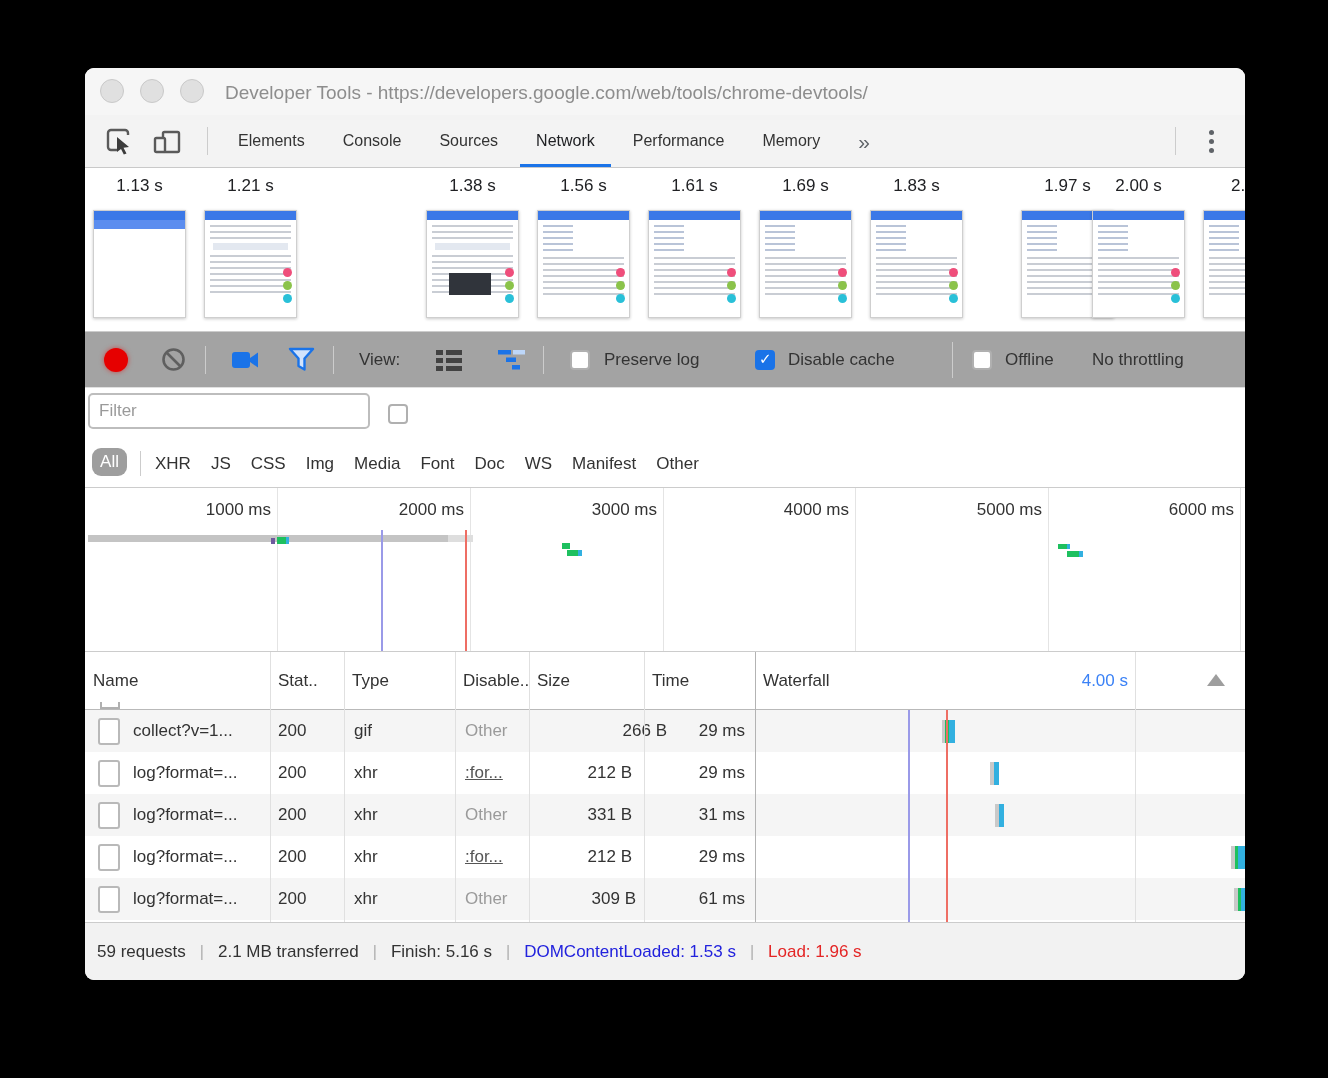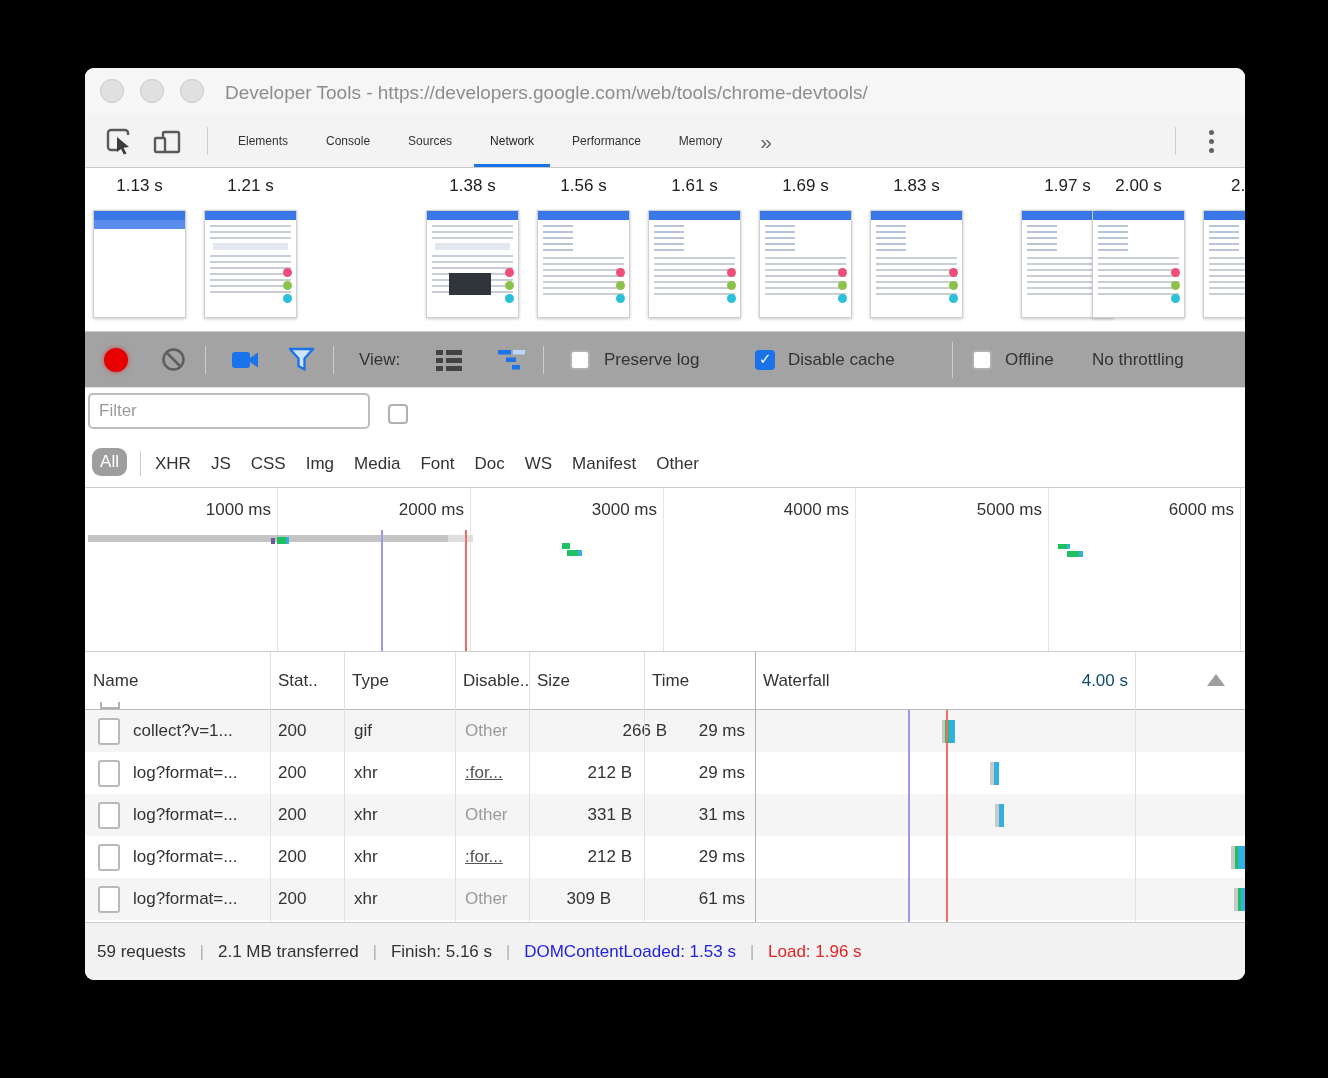--- a/index.html
+++ b/index.html
@@ -10,21 +10,21 @@
   
   .titlebar{position:absolute;left:0;top:0;width:100%;height:47px;background:#f6f6f6;}
   .tl-dot{position:absolute;top:11px;width:24px;height:24px;border-radius:50%;background:#e0e0e0;border:1px solid #c9c9c9;box-sizing:border-box;}
   .titlebar .title{position:absolute;left:140px;top:0;height:47px;line-height:49px;font-size:19px;color:#8d8d8d;white-space:nowrap;}
 
   
   .tabbar{position:absolute;left:0;top:47px;width:100%;height:53px;background:#f3f3f3;border-bottom:1px solid #c9c9c9;box-sizing:border-box;}
   .tbtn{position:absolute;top:10px;width:32px;height:32px;}
   .vsep{position:absolute;width:1px;background:#ccc;}
   .tabs{position:absolute;left:153px;top:0;height:52px;display:flex;gap:38px;align-items:center;}
-  .tab{position:relative;height:52px;display:flex;align-items:center;font-size:12px;color:#333;white-space:nowrap;cursor:default;}
+  .tab{position:relative;height:52px;display:flex;align-items:center;font-size:16px;color:#333;white-space:nowrap;cursor:default;}
   .tab.active{color:#202124;}
   .tab.active .underline{position:absolute;left:-16px;right:-16px;bottom:0;height:3px;background:#1a73e8;}
   .chevron{font-size:21px;color:#5f6368;padding-top:2px;}
   .kebab{position:absolute;right:25px;top:11px;width:18px;height:30px;display:flex;flex-direction:column;align-items:center;justify-content:center;gap:4px;}
   .kebab i{width:5px;height:5px;border-radius:50%;background:#5f6368;}
 
   
   .filmstrip{position:absolute;left:0;top:100px;width:100%;height:164px;background:#fff;border-bottom:1px solid #ccc;box-sizing:border-box;overflow:hidden;}
   .frame{position:absolute;top:0;width:93px;}
   .frame .ftime{height:34px;line-height:36px;text-align:center;font-size:17px;color:#202124;}
@@ -67,21 +67,21 @@
   .ov-tick{position:absolute;top:12px;width:130px;text-align:right;font-size:17px;color:#333;}
   .ov-loadedbar{position:absolute;top:47px;height:7px;background:#c4c4c4;}
   .ov-loadedtail{position:absolute;top:47px;height:7px;background:#dedede;}
   .ov-line{position:absolute;top:42px;bottom:0;width:2px;}
   .ov-mark{position:absolute;}
 
   
   .table{position:absolute;left:0;top:584px;width:100%;height:270px;background:#fff;}
   .thead{position:absolute;left:0;top:0;width:100%;height:58px;border-bottom:1px solid #b9b9b9;box-sizing:border-box;background:#fff;}
   .hcell{position:absolute;top:0;height:57px;display:flex;align-items:center;padding-left:8px;box-sizing:border-box;font-size:17px;color:#333;}
-  .wf-scale{position:absolute;top:0;height:57px;left:670px;width:373px;text-align:right;line-height:57px;font-size:17px;color:#0c4a6e;}
+  .wf-scale{position:absolute;top:0;height:57px;left:670px;width:373px;text-align:right;line-height:57px;font-size:17px;color:#3b82f6;}
   .sort-tri{position:absolute;right:20px;top:22px;width:0;height:0;border-left:9px solid transparent;border-right:9px solid transparent;border-bottom:12px solid #9e9e9e;}
   .partial-icon{position:absolute;left:15px;top:50px;width:20px;height:7px;border:2px solid #b0b0b0;border-top:none;box-sizing:border-box;}
   .tbody{position:absolute;left:0;top:58px;width:100%;height:212px;overflow:hidden;}
   .trow{position:absolute;left:0;width:100%;height:42px;}
   .trow.striped{background:#f5f5f5;}
   .rcell{position:absolute;top:0;height:42px;display:flex;align-items:center;font-size:17px;color:#333;box-sizing:border-box;}
   .right{justify-content:flex-end;}
   .gray{color:#9a9a9a;}
   .init-link{color:#555;text-decoration:underline;}
   .file-icon{position:absolute;left:13px;top:8px;width:22px;height:27px;border:2px solid #b9b9b9;border-radius:3px;background:#fff;box-sizing:border-box;}
@@ -512,21 +512,21 @@
             </div>
             <div class="rcell " style="left: 185px; width: 74px; padding: 0px 0px 0px 8px;">
               <span>200</span>
             </div>
             <div class="rcell " style="left: 259px; width: 111px; padding: 0px 0px 0px 10px;">
               <span>xhr</span>
             </div>
             <div class="rcell " style="left: 370px; width: 74px; padding: 0px 0px 0px 10px;">
               <span class="gray">Other</span>
             </div>
-            <div class="rcell right" style="left: 423px; width: 115px; padding: 0px 12px 0px 0px;">
+            <div class="rcell right" style="left: 448px; width: 115px; padding: 0px 12px 0px 0px;">
               <span>309 B</span>
             </div>
             <div class="rcell right" style="left: 559px; width: 111px; padding: 0px 10px 0px 0px;">
               <span>61 ms</span>
             </div>
             <div class="wf-bar" style="left: 1149px;">
               <i style="width: 4px; background: rgb(201, 201, 201);"></i>
               <i style="width: 3px; background: rgb(30, 192, 95);"></i>
               <i style="width: 10px; background: rgb(50, 176, 224);"></i>
             </div>

